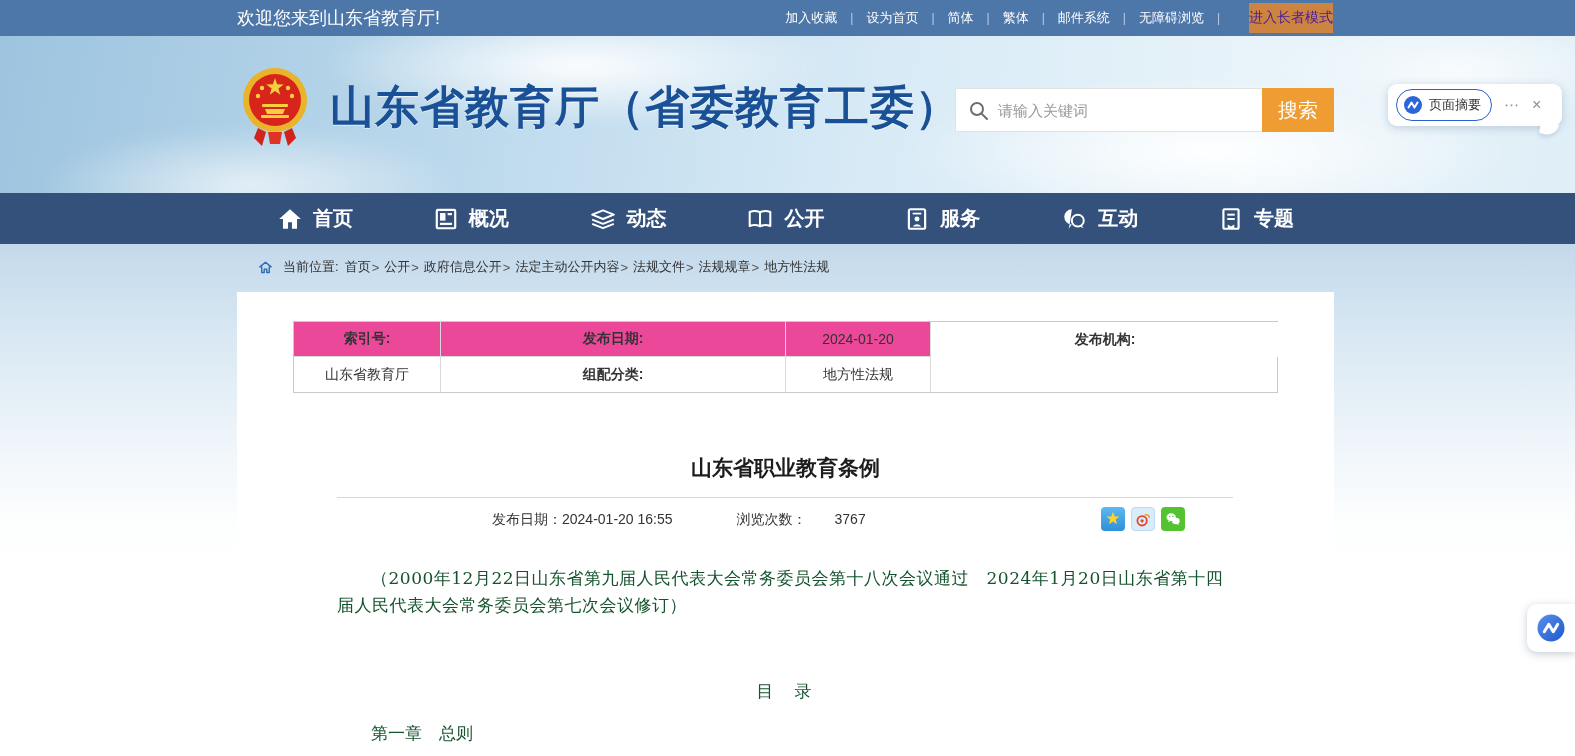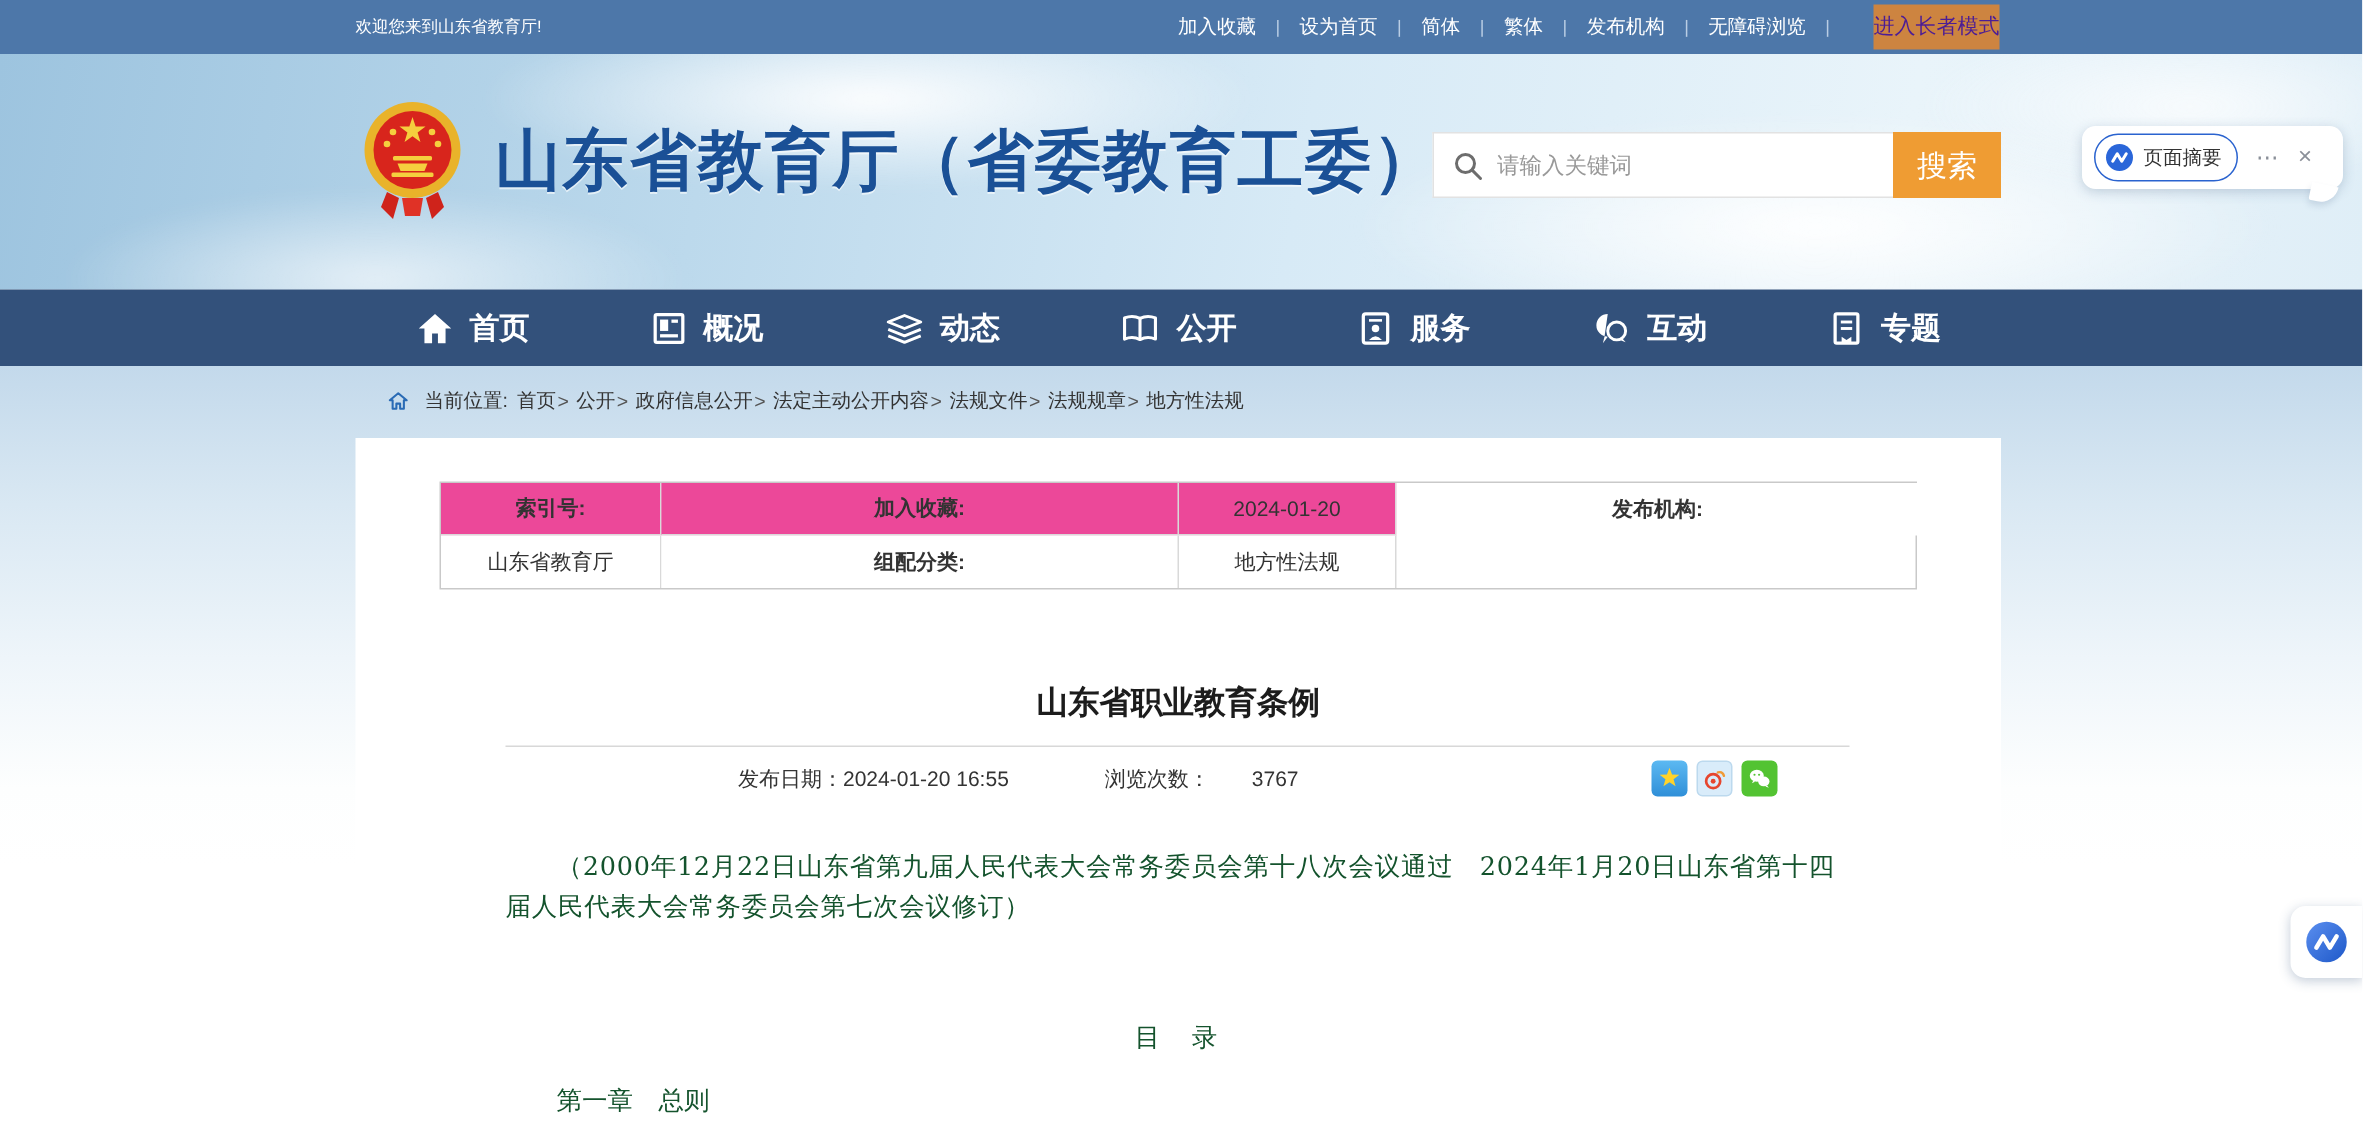--- a/index.html
+++ b/index.html
@@ -2,21 +2,21 @@
 <html><head>
 <meta charset="utf-8">
 <style>
   * { margin:0; padding:0; box-sizing:border-box; }
   html,body { width:1575px; height:756px; background:#fff; overflow:hidden;
               font-family:"Liberation Sans", sans-serif; }
   .screen { position:relative; width:1575px; height:756px; overflow:hidden; background:#fff; }
 
   
   .topbar { position:absolute; left:0; top:0; width:1575px; height:36px; background:#4d77a9; }
-  .welcome { position:absolute; left:237px; top:0; line-height:36px; color:#fff; font-size:11px; }
+  .welcome { position:absolute; left:237px; top:0; line-height:36px; color:#fff; font-size:18px; }
   .topbar-right { position:absolute; right:242px; top:0; height:36px; display:flex; align-items:center; }
   .toplink { color:#fff; font-size:13px; text-decoration:none; cursor:pointer; white-space:nowrap; }
   .topsep { color:#b9cde4; font-size:12px; margin:0 13px; }
   .elder-btn { margin-left:16px; height:30px; padding:0 0; background:#cd8440; color:#4c1d95;
                border:none; font-size:14px; cursor:pointer; font-family:inherit; }
 
   
   .header { position:absolute; left:0; top:36px; width:1575px; height:157px;
             background:linear-gradient(100deg,#9dc4df 0%,#bcd9ec 30%,#d7eaf6 55%,#e9f4fa 80%,#dfeef7 100%);
             overflow:hidden; }
@@ -120,21 +120,21 @@
     <span class="welcome">欢迎您来到山东省教育厅!</span>
     <div class="topbar-right">
       <a class="toplink">加入收藏</a>
       <span class="topsep">|</span>
       <a class="toplink">设为首页</a>
       <span class="topsep">|</span>
       <a class="toplink">简体</a>
       <span class="topsep">|</span>
       <a class="toplink">繁体</a>
       <span class="topsep">|</span>
-      <a class="toplink">发布机构</a>
+      <a class="toplink">邮件系统</a>
       <span class="topsep">|</span>
       <a class="toplink">无障碍浏览</a>
       <span class="topsep">|</span>
       <button class="elder-btn">进入长者模式</button>
     </div>
   </div>
 
   <div class="header">
     <div class="cloud c1"></div>
     <div class="cloud c2"></div>
@@ -255,21 +255,21 @@
     <span class="bc-sep">&gt;</span>
     <a class="bc-link">法规规章</a>
     <span class="bc-sep">&gt;</span>
     <a class="bc-link">地方性法规</a>
   </div>
 
   <div class="content-box">
 
     <div class="info-table">
       <div class="cell r1 lab">索引号:</div>
-      <div class="cell r1 lab">加入收藏:</div>
+      <div class="cell r1 lab">发布日期:</div>
       <div class="cell r1">2024-01-20</div>
       <div class="cell last lab">发布机构:</div>
       <div class="cell last">山东省教育厅</div>
       <div class="cell last lab">组配分类:</div>
       <div class="cell last">地方性法规</div>
     </div>
 
     <h1 class="article-title">山东省职业教育条例</h1>
     <div class="divider"></div>
 

